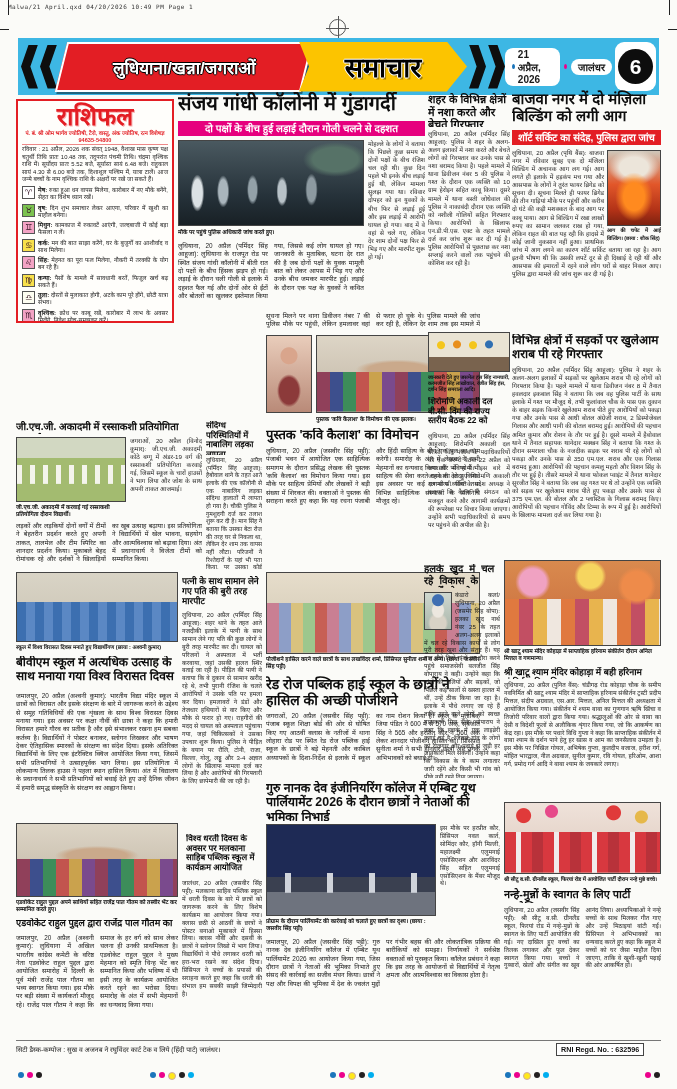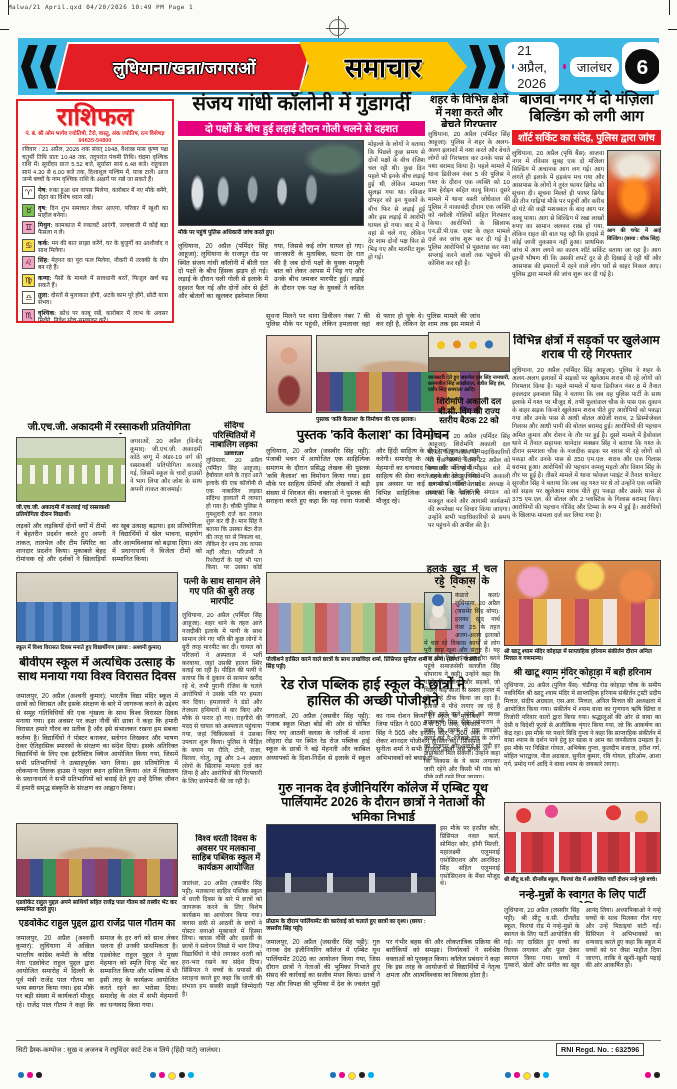--- a/index.html
+++ b/index.html
@@ -22,41 +22,41 @@
            display:flex;align-items:center;justify-content:center;margin-left:4px;box-shadow:2px 2px 0 rgba(0,0,0,.45);}
   .seg-red span{transform:skewX(14deg);color:#fff;font-weight:bold;font-size:17px;white-space:nowrap;
            text-shadow:-1px 0 #000,1px 0 #000,0 -1px #000,0 1px #000;}
   .seg-yel{flex:0 0 auto;width:168px;height:50px;background:#fcc400;clip-path:polygon(0 0,88% 0,100% 50%,88% 100%,0 100%,6% 50%);
            display:flex;align-items:center;justify-content:center;margin-left:-8px;}
   .seg-yel span{color:#000000;font-weight:bold;font-size:27px;
            text-shadow:-1px 0 #fff,1px 0 #fff,0 -1px #fff,0 1px #fff,2px 2px 0 rgba(0,0,0,.35);}
   .mh-right{flex:1;display:flex;flex-direction:column;align-items:center;justify-content:center;gap:2px;}
   .ajit{color:#e31e24;font-weight:bold;font-size:21px;white-space:nowrap;
         text-shadow:-1px 0 #fff,1px 0 #fff,0 -1px #fff,0 1px #fff;}
-  .daterow{display:flex;align-items:center;gap:4px;font-size:13px;font-weight:normal;}
+  .daterow{display:flex;align-items:center;gap:4px;font-size:10px;font-weight:bold;}
   .pill{background:#fff;border-radius:8px;padding:1px 7px;display:flex;align-items:center;gap:3px;}
   .dot{width:5px;height:5px;border-radius:50%;display:inline-block;}
   .dot-b{background:#1b75bb;} .dot-m{background:#ec008c;}
   .pill2{background:#fff;border-radius:8px;padding:1px 7px;}
   .pagebadge{flex:0 0 auto;width:41px;height:49px;background:#fff;border-radius:9px;margin:0 3px;
              display:flex;align-items:center;justify-content:center;}
   .pagecircle{width:35px;height:35px;background:#0d0d0d;border-radius:50%;color:#fff;font-weight:bold;
              font-size:21px;display:flex;align-items:center;justify-content:center;}
   
   .rashifal{left:16px;top:99px;width:158px;height:224px;border:2px solid #e31e24;background:#fffefb;box-sizing:border-box;padding:2px 4px;}
   .rf-title{color:#e31e24;font-weight:bold;font-size:25px;text-align:center;line-height:1.05;
             text-shadow:1px 1px 0 #f9b2b2;}
   .rf-astro{color:#e31e24;font-weight:bold;font-size:5.6px;text-align:center;border-bottom:1px solid #e88;padding-bottom:1px;}
   .rf-intro{font-size:5.9px;line-height:1.28;text-align:justify;margin-top:1px;color:#222;}
   .rf-row{display:flex;gap:3px;margin-top:2.1px;align-items:flex-start;}
   .rf-ico{flex:0 0 11px;width:11px;height:11px;border:1px solid #555;font-size:8px;line-height:11px;text-align:center;color:#312;}
   .rf-txt{font-size:5.9px;line-height:1.22;text-align:justify;color:#222;}
   .rf-txt b{font-size:6.1px;}
   
-  .hl{font-weight:bold;color:#0d0d0d;text-align:center;line-height:1.15;}
+  .hl{font-weight:bold;color:#0d0d0d;text-align:left;line-height:1.15;}
   .bar{color:#fff;font-weight:bold;text-align:center;}
   .bar-m{background:#e6007e;text-align:center;} .bar-r{background:#e31e24;}
   .body{font-size:6.4px;line-height:1.3;text-align:justify;color:#1c1c1c;}
   .cols2{column-count:2;column-gap:6px;}
   .cap{font-size:5.8px;font-weight:bold;line-height:1.2;color:#111;}
   .photo{border:1px solid #444;box-sizing:border-box;}
   
   .ph-night{background:
     radial-gradient(ellipse 11px 30px at 10% 62%,#dbe1e4 0 45%,rgba(0,0,0,0) 62%),
     radial-gradient(ellipse 10px 26px at 24% 60%,#a9b5bc 0 45%,rgba(0,0,0,0) 62%),

